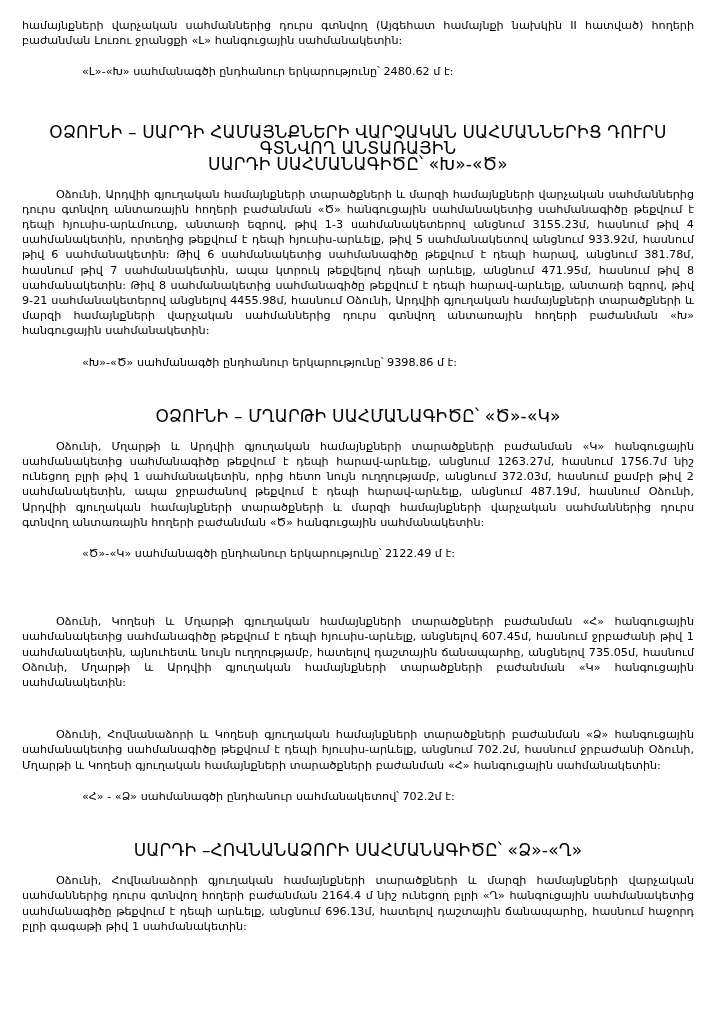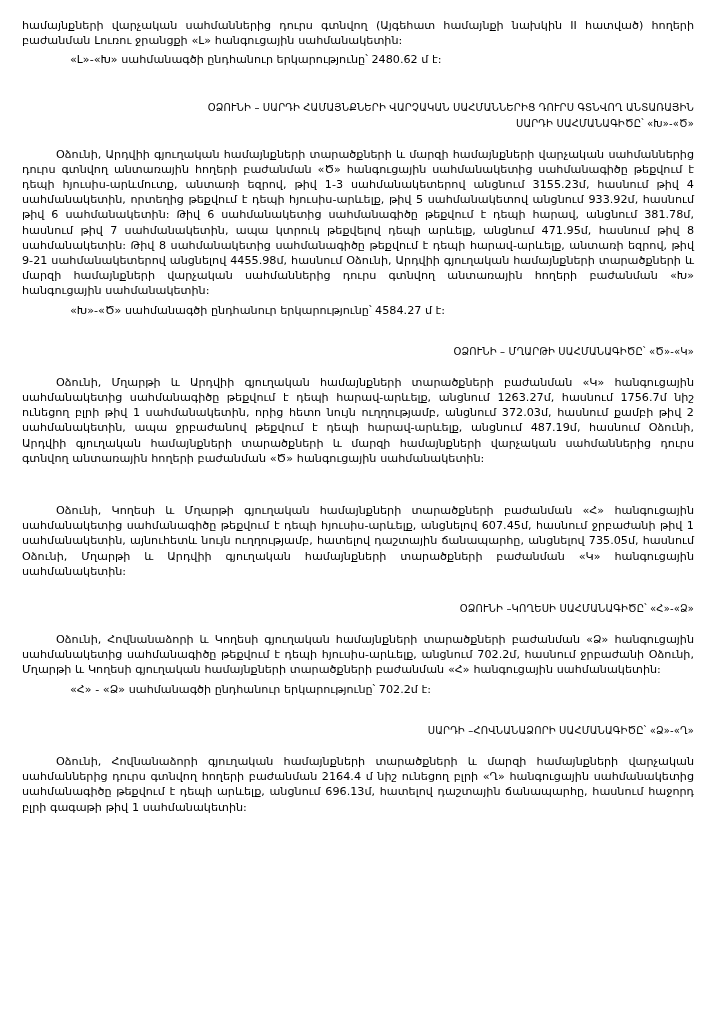--- a/index.html
+++ b/index.html
@@ -32,32 +32,32 @@
     text-align: justify;
     text-indent: 34px;
     font-size: 11.2px;
     line-height: 15.2px;
     word-spacing: 0.2px;
   }
   p.para.noindent {
     text-indent: 0;
   }
   p.subtotal {
-    margin: 4px;
+    margin: 16px;
     text-align: left;
     text-indent: 44px;
     font-size: 11.2px;
     line-height: 15.2px;
   }
   h2.heading {
     margin: 0;
-    font-size: 10px;
+    font-size: 17px;
     line-height: 16px;
     font-weight: normal;
-    text-align: right;
+    text-align: center;
     letter-spacing: 0.15px;
   }
   .gap-m { height: 15px; }
   .gap-l { height: 22px; }
   .gap-xl { height: 28px; }
 </style>
 </head>
 <body>
 
 <div class="page">
@@ -69,49 +69,47 @@
     <div class="gap-xl"></div>
 
     <h2 class="heading">
       <span>ՕՁՈՒՆԻ – ՍԱՐԴԻ ՀԱՄԱՅՆՔՆԵՐԻ ՎԱՐՉԱԿԱՆ ՍԱՀՄԱՆՆԵՐԻՑ ԴՈՒՐՍ ԳՏՆՎՈՂ ԱՆՏԱՌԱՅԻՆ</span><br>
       <span>ՍԱՐԴԻ  ՍԱՀՄԱՆԱԳԻԾԸ՝ «Խ»-«Ծ»</span>
     </h2>
 
     <div class="gap-m"></div>
 
     <p class="para">Օձունի, Արդվիի գյուղական համայնքների տարածքների և մարզի համայնքների վարչական սահմաններից դուրս գտնվող անտառային հողերի բաժանման «Ծ» հանգուցային սահմանակետից սահմանագիծը թեքվում է դեպի հյուսիս-արևմուտք, անտառի եզրով, թիվ 1-3 սահմանակետերով անցնում 3155.23մ, հասնում թիվ 4 սահմանակետին, որտեղից թեքվում է դեպի հյուսիս-արևելք, թիվ 5 սահմանակետով անցնում 933.92մ, հասնում թիվ 6 սահմանակետին: Թիվ 6 սահմանակետից սահմանագիծը թեքվում է դեպի հարավ, անցնում 381.78մ, հասնում թիվ 7 սահմանակետին, ապա կտրուկ թեքվելով դեպի արևելք, անցնում 471.95մ, հասնում թիվ 8 սահմանակետին: Թիվ 8 սահմանակետից սահմանագիծը թեքվում է դեպի հարավ-արևելք, անտառի եզրով, թիվ 9-21 սահմանակետերով անցնելով 4455.98մ, հասնում Օձունի, Արդվիի գյուղական համայնքների տարածքների և մարզի համայնքների վարչական սահմաններից դուրս գտնվող անտառային հողերի բաժանման «Խ» հանգուցային սահմանակետին:</p>
-    <p class="subtotal">«Խ»-«Ծ» սահմանագծի ընդհանուր երկարությունը՝ 4584.27 մ է:</p>
+    <p class="subtotal">«Խ»-«Ծ» սահմանագծի ընդհանուր երկարությունը՝ 9398.86 մ է:</p>
 
     <div class="gap-l"></div>
 
     <h2 class="heading">
       <span>ՕՁՈՒՆԻ – ՄՂԱՐԹԻ  ՍԱՀՄԱՆԱԳԻԾԸ՝ «Ծ»-«Կ»</span>
     </h2>
 
     <div class="gap-m"></div>
 
     <p class="para">Օձունի, Մղարթի և Արդվիի գյուղական համայնքների տարածքների բաժանման «Կ» հանգուցային սահմանակետից սահմանագիծը թեքվում է դեպի հարավ-արևելք, անցնում 1263.27մ, հասնում 1756.7մ նիշ ունեցող բլրի թիվ 1 սահմանակետին, որից հետո նույն ուղղությամբ, անցնում 372.03մ, հասնում քամբի թիվ 2 սահմանակետին, ապա ջրբաժանով թեքվում է դեպի հարավ-արևելք, անցնում 487.19մ, հասնում Օձունի, Արդվիի գյուղական համայնքների տարածքների և մարզի համայնքների վարչական սահմաններից դուրս գտնվող անտառային հողերի բաժանման «Ծ» հանգուցային սահմանակետին:</p>
+    <p class="subtotal">«Ծ»-«Կ» սահմանագծի ընդհանուր երկարությունը՝ 2122.49 մ է:</p>
 
     <div class="gap-l"></div>
 
 
     <div class="gap-m"></div>
 
     <p class="para">Օձունի, Կողեսի և Մղարթի գյուղական համայնքների տարածքների բաժանման «Հ» հանգուցային սահմանակետից սահմանագիծը թեքվում է դեպի հյուսիս-արևելք, անցնելով 607.45մ,  հասնում ջրբաժանի թիվ 1 սահմանակետին, այնուհետև նույն ուղղությամբ, հատելով դաշտային ճանապարհը, անցնելով 735.05մ, հասնում Օձունի, Մղարթի և Արդվիի գյուղական համայնքների տարածքների բաժանման «Կ» հանգուցային սահմանակետին:</p>
 
     <div class="gap-l"></div>
 
-    <h2 class="heading">
-      <span>ՕՁՈՒՆԻ –ԿՈՂԵՍԻ ՍԱՀՄԱՆԱԳԻԾԸ՝ «Հ»-«Ձ»</span>
-    </h2>
 
     <div class="gap-m"></div>
 
     <p class="para">Օձունի, Հովնանաձորի և Կողեսի գյուղական համայնքների տարածքների բաժանման «Ձ» հանգուցային սահմանակետից սահմանագիծը թեքվում է դեպի հյուսիս-արևելք, անցնում 702.2մ, հասնում ջրբաժանի Օձունի, Մղարթի և Կողեսի գյուղական համայնքների տարածքների բաժանման «Հ» հանգուցային սահմանակետին:</p>
-    <p class="subtotal">«Հ» - «Ձ» սահմանագծի ընդհանուր երկարությունը՝ 702.2մ է:</p>
+    <p class="subtotal">«Հ» - «Ձ» սահմանագծի ընդհանուր սահմանակետով՝ 702.2մ է:</p>
 
     <div class="gap-l"></div>
 
     <h2 class="heading">
       <span>ՍԱՐԴԻ –ՀՈՎՆԱՆԱՁՈՐԻ ՍԱՀՄԱՆԱԳԻԾԸ՝ «Ձ»-«Ղ»</span>
     </h2>
 
     <div class="gap-m"></div>
 
     <p class="para">Օձունի, Հովնանաձորի գյուղական համայնքների տարածքների և մարզի համայնքների վարչական սահմաններից դուրս գտնվող հողերի բաժանման 2164.4 մ նիշ ունեցող բլրի «Ղ» հանգուցային սահմանակետից սահմանագիծը թեքվում է դեպի արևելք, անցնում 696.13մ, հատելով դաշտային ճանապարհը, հասնում հաջորդ բլրի գագաթի թիվ 1 սահմանակետին:</p>

